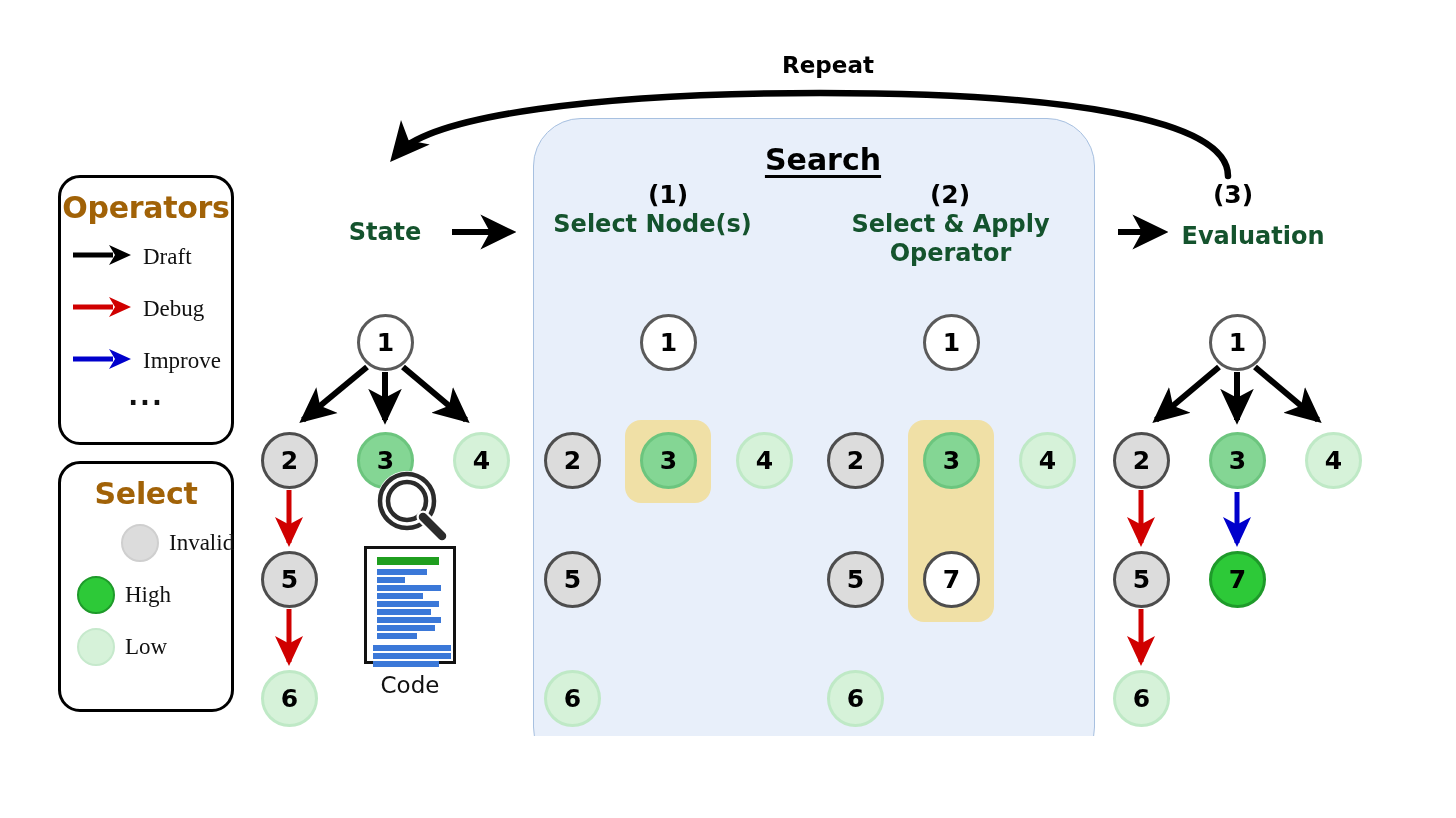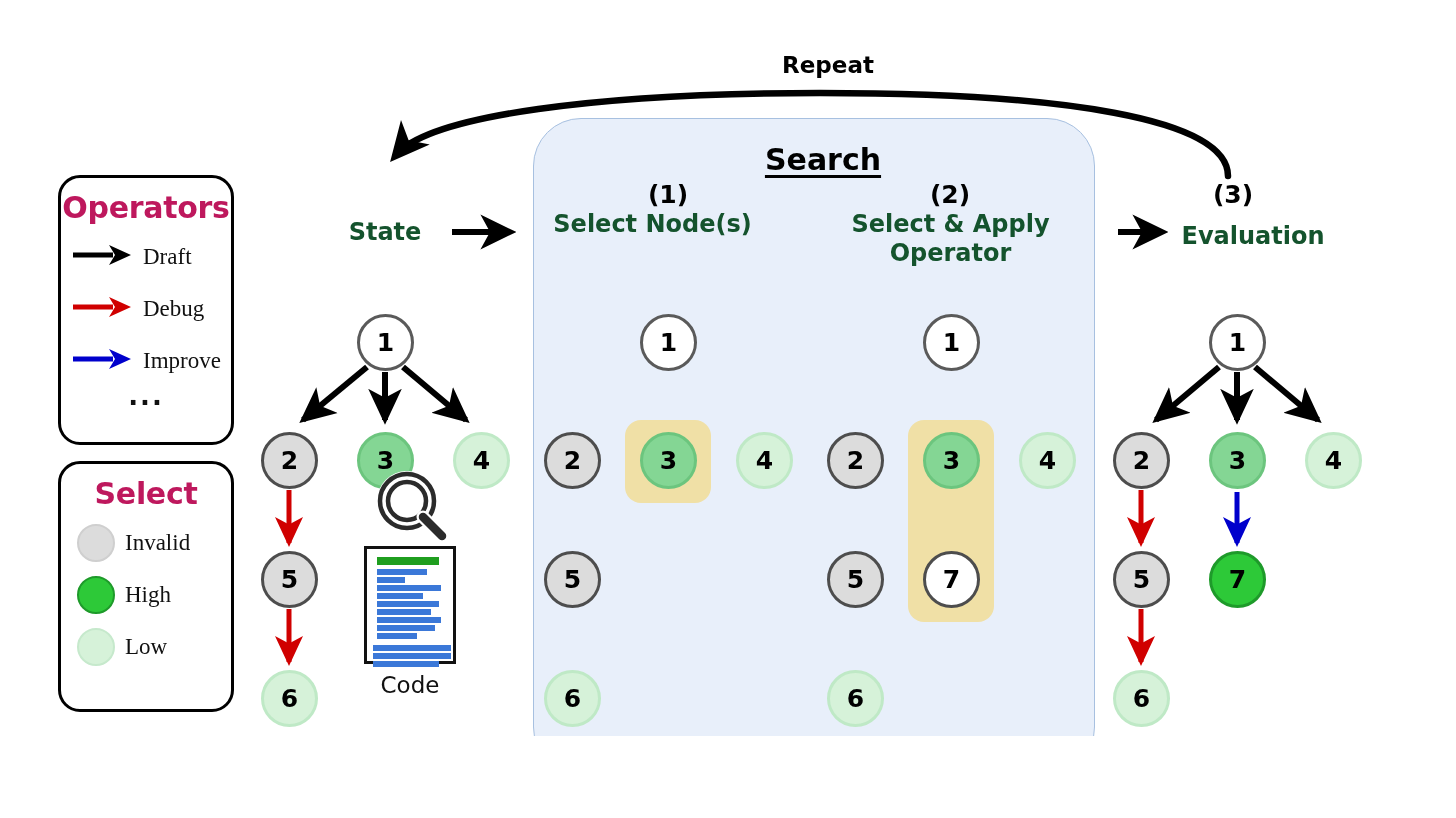--- a/index.html
+++ b/index.html
@@ -24,21 +24,21 @@
     position: absolute;
     background: #ffffff;
     border: 3px solid #000000;
     border-radius: 22px;
     box-sizing: border-box;
   }
   .legend-title {
     text-align: center;
     font-weight: bold;
     font-size: 30px;
-    color: #be185d;
+    color: #a16207;
     letter-spacing: -0.3px;
   }
   .legend-row {
     display: flex;
     align-items: center;
     height: 52px;
     font-family: Liberation Serif, serif;
   }
   .legend-label {
     font-size: 23px;
@@ -260,21 +260,21 @@
       </span>
       <span class="legend-label">Improve</span>
     </div>
 
     <div class="legend-dots" style="margin-top:-6px;">...</div>
   </div>
 
   <div class="legend-box" style="left:58px; top:461px; width:176px; height:251px; z-index:6;">
     <div class="legend-title" style="margin-top:12px;">Select</div>
 
-    <div class="legend-row" style="margin-top:6px;">
+    <div class="legend-row" style="margin-top:6px;margin-left:44px;">
       <span class="swatch" style="background:#dcdcdc; border:2px solid #cfcfcf;"></span>
       <span class="legend-label">Invalid</span>
     </div>
 
     <div class="legend-row">
       <span class="swatch" style="background:#2dc938; border:2px solid #1e9a2a;"></span>
       <span class="legend-label">High</span>
     </div>
 
     <div class="legend-row">

